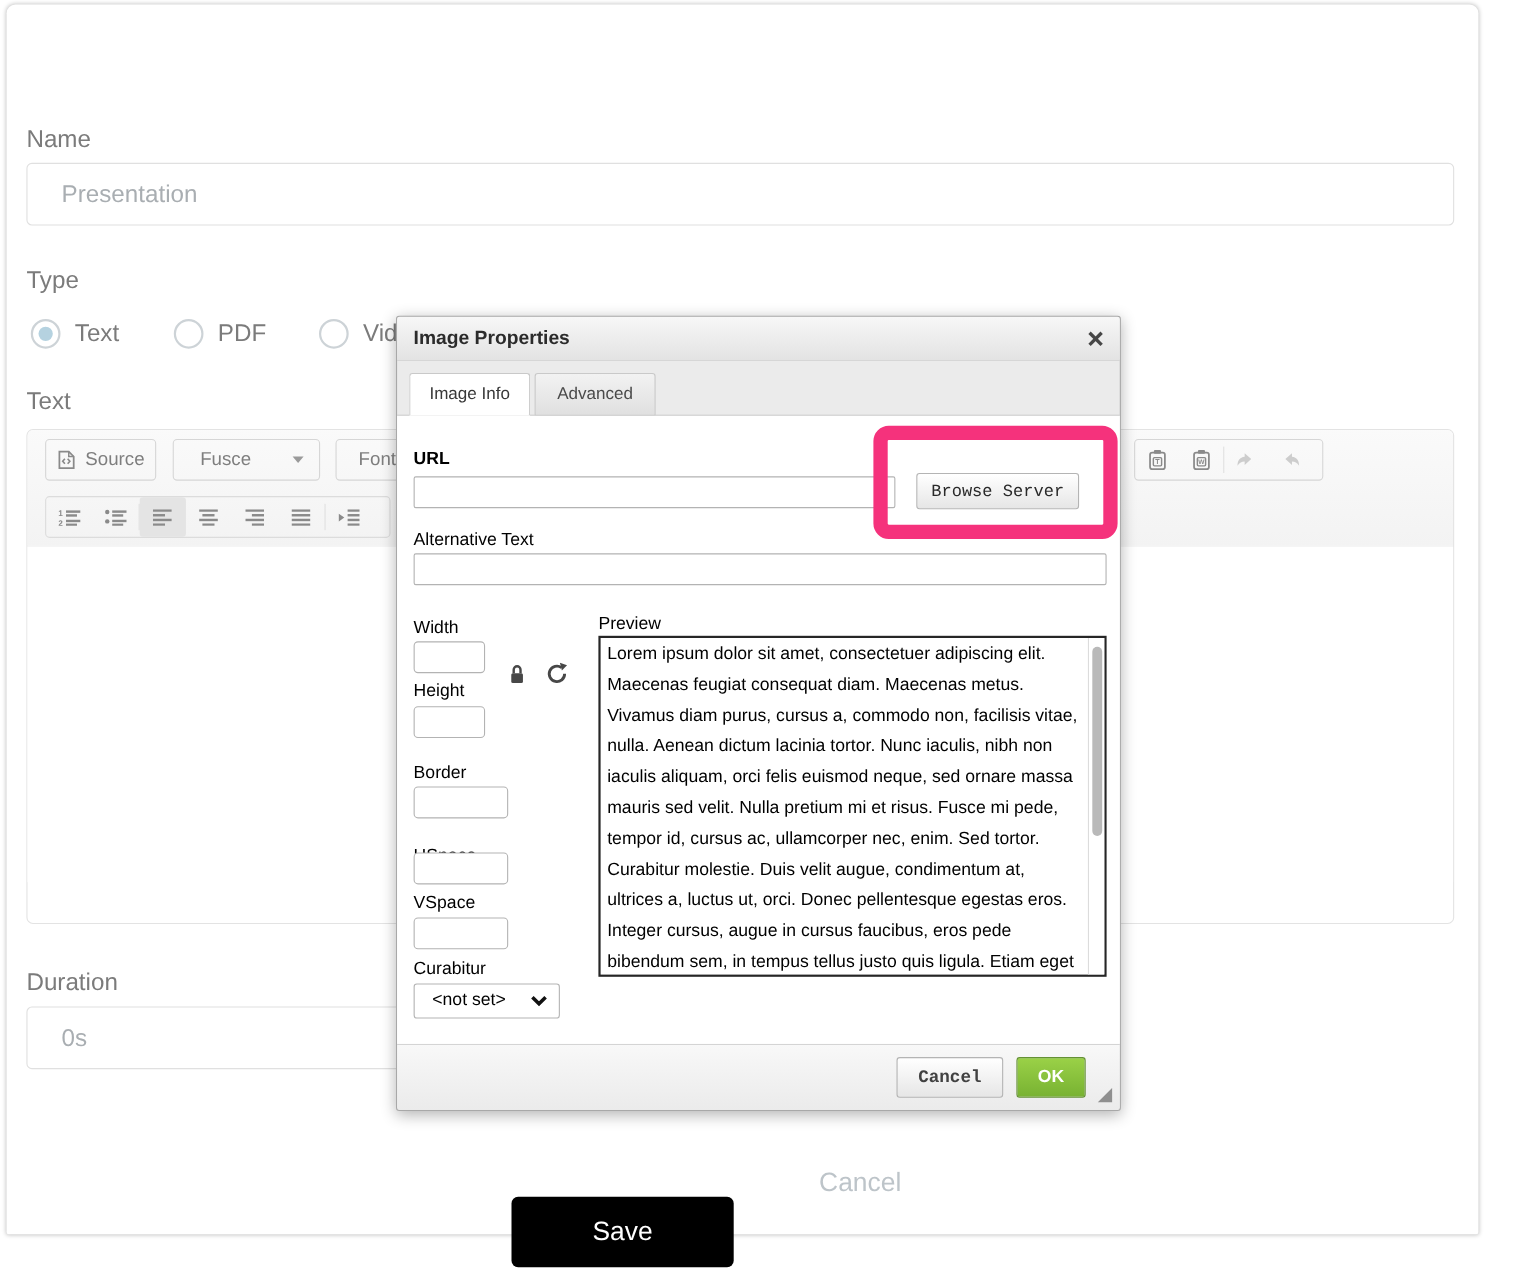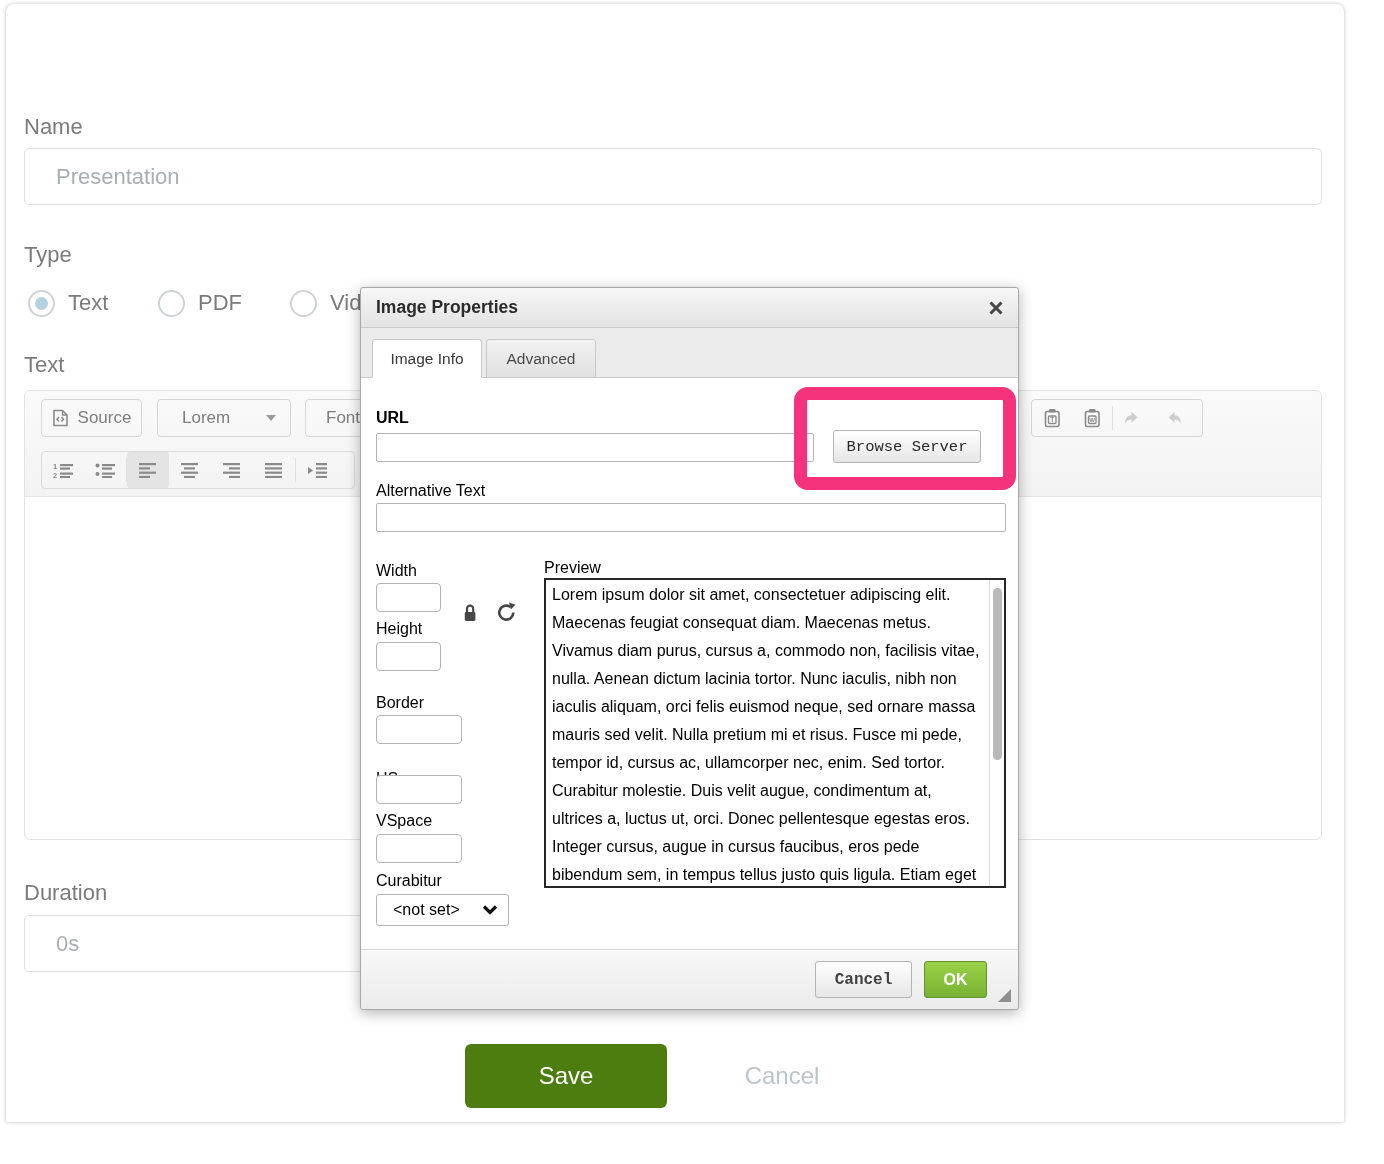--- a/index.html
+++ b/index.html
@@ -50,21 +50,21 @@
                background:linear-gradient(#f8f8f8,#f1f1f1); border-top:1px solid #e6e6e6;
                border-radius:0 0 5px 5px; }
   .ed-path { position:absolute; left:21px; top:0; height:37px; display:flex; align-items:center; gap:16px;
              color:#a5a5a5; font-size:17px; font-weight:bold; }
   .ed-path span { cursor:pointer; }
   .ed-wordcount { position:absolute; right:32px; top:0; height:37px; display:flex; align-items:center;
                   color:#9d9d9d; font-size:17px; }
   .grip { position:absolute; width:0; height:0; border-bottom:12px solid #a8a8a8; border-left:12px solid transparent; cursor:nwse-resize; }
 
   
-  .save-btn { position:absolute; left:459px; top:1040px; width:202px; height:64px; background:#4d7c0f;
+  .save-btn { position:absolute; left:459px; top:1084px; width:202px; height:64px; background:#000000;
               border:none; border-radius:6px; color:#fff; font-size:24px; cursor:pointer;
               font-family:"Liberation Sans",sans-serif; }
   .cancel-link { position:absolute; left:661px; top:1040px; width:230px; height:64px;
                  display:flex; align-items:center; justify-content:center;
                  color:#bdc4c9; font-size:24px; cursor:pointer; }
 
   
   .ck { position:absolute; left:360px; top:287px; width:659px; height:723px; z-index:10;
         background:#ebebeb; border:1px solid #a8a8a8; border-radius:3px; box-shadow:0 3px 14px rgba(0,0,0,.3); }
   .ck-titlebar { position:absolute; left:0; top:0; right:0; height:40px;
@@ -147,21 +147,21 @@
           <svg width="17" height="18" viewBox="0 0 17 18">
             <path d="M2 1.5 h8.5 L15 6 v10.5 H2 Z" fill="none" stroke="#8a8a8a" stroke-width="1.6"></path>
             <path d="M10.5 1.5 V6 H15" fill="none" stroke="#8a8a8a" stroke-width="1.3"></path>
             <path d="M7 8 L5 10.3 L7 12.6" fill="none" stroke="#8a8a8a" stroke-width="1.5"></path>
             <path d="M9.5 8 L11.5 10.3 L9.5 12.6" fill="none" stroke="#8a8a8a" stroke-width="1.5"></path>
           </svg>
           <span>Source</span>
         </div>
 
         <div class="tb-btn" style="left:132px; top:8px; width:134px; padding:0 14px 0 24px; justify-content:space-between;">
-          <span>Lorem</span>
+          <span>Fusce</span>
           <span class="tb-caret"></span>
         </div>
 
         <div class="tb-btn" style="left:280px; top:8px; width:118px; padding-left:20px;">
           <span>Font</span>
         </div>
 
         <div class="tb-group" style="left:16px; top:60px; width:314px;">
           <div class="tb-icon-btn">
             <svg width="21" height="16" viewBox="0 0 21 16">

